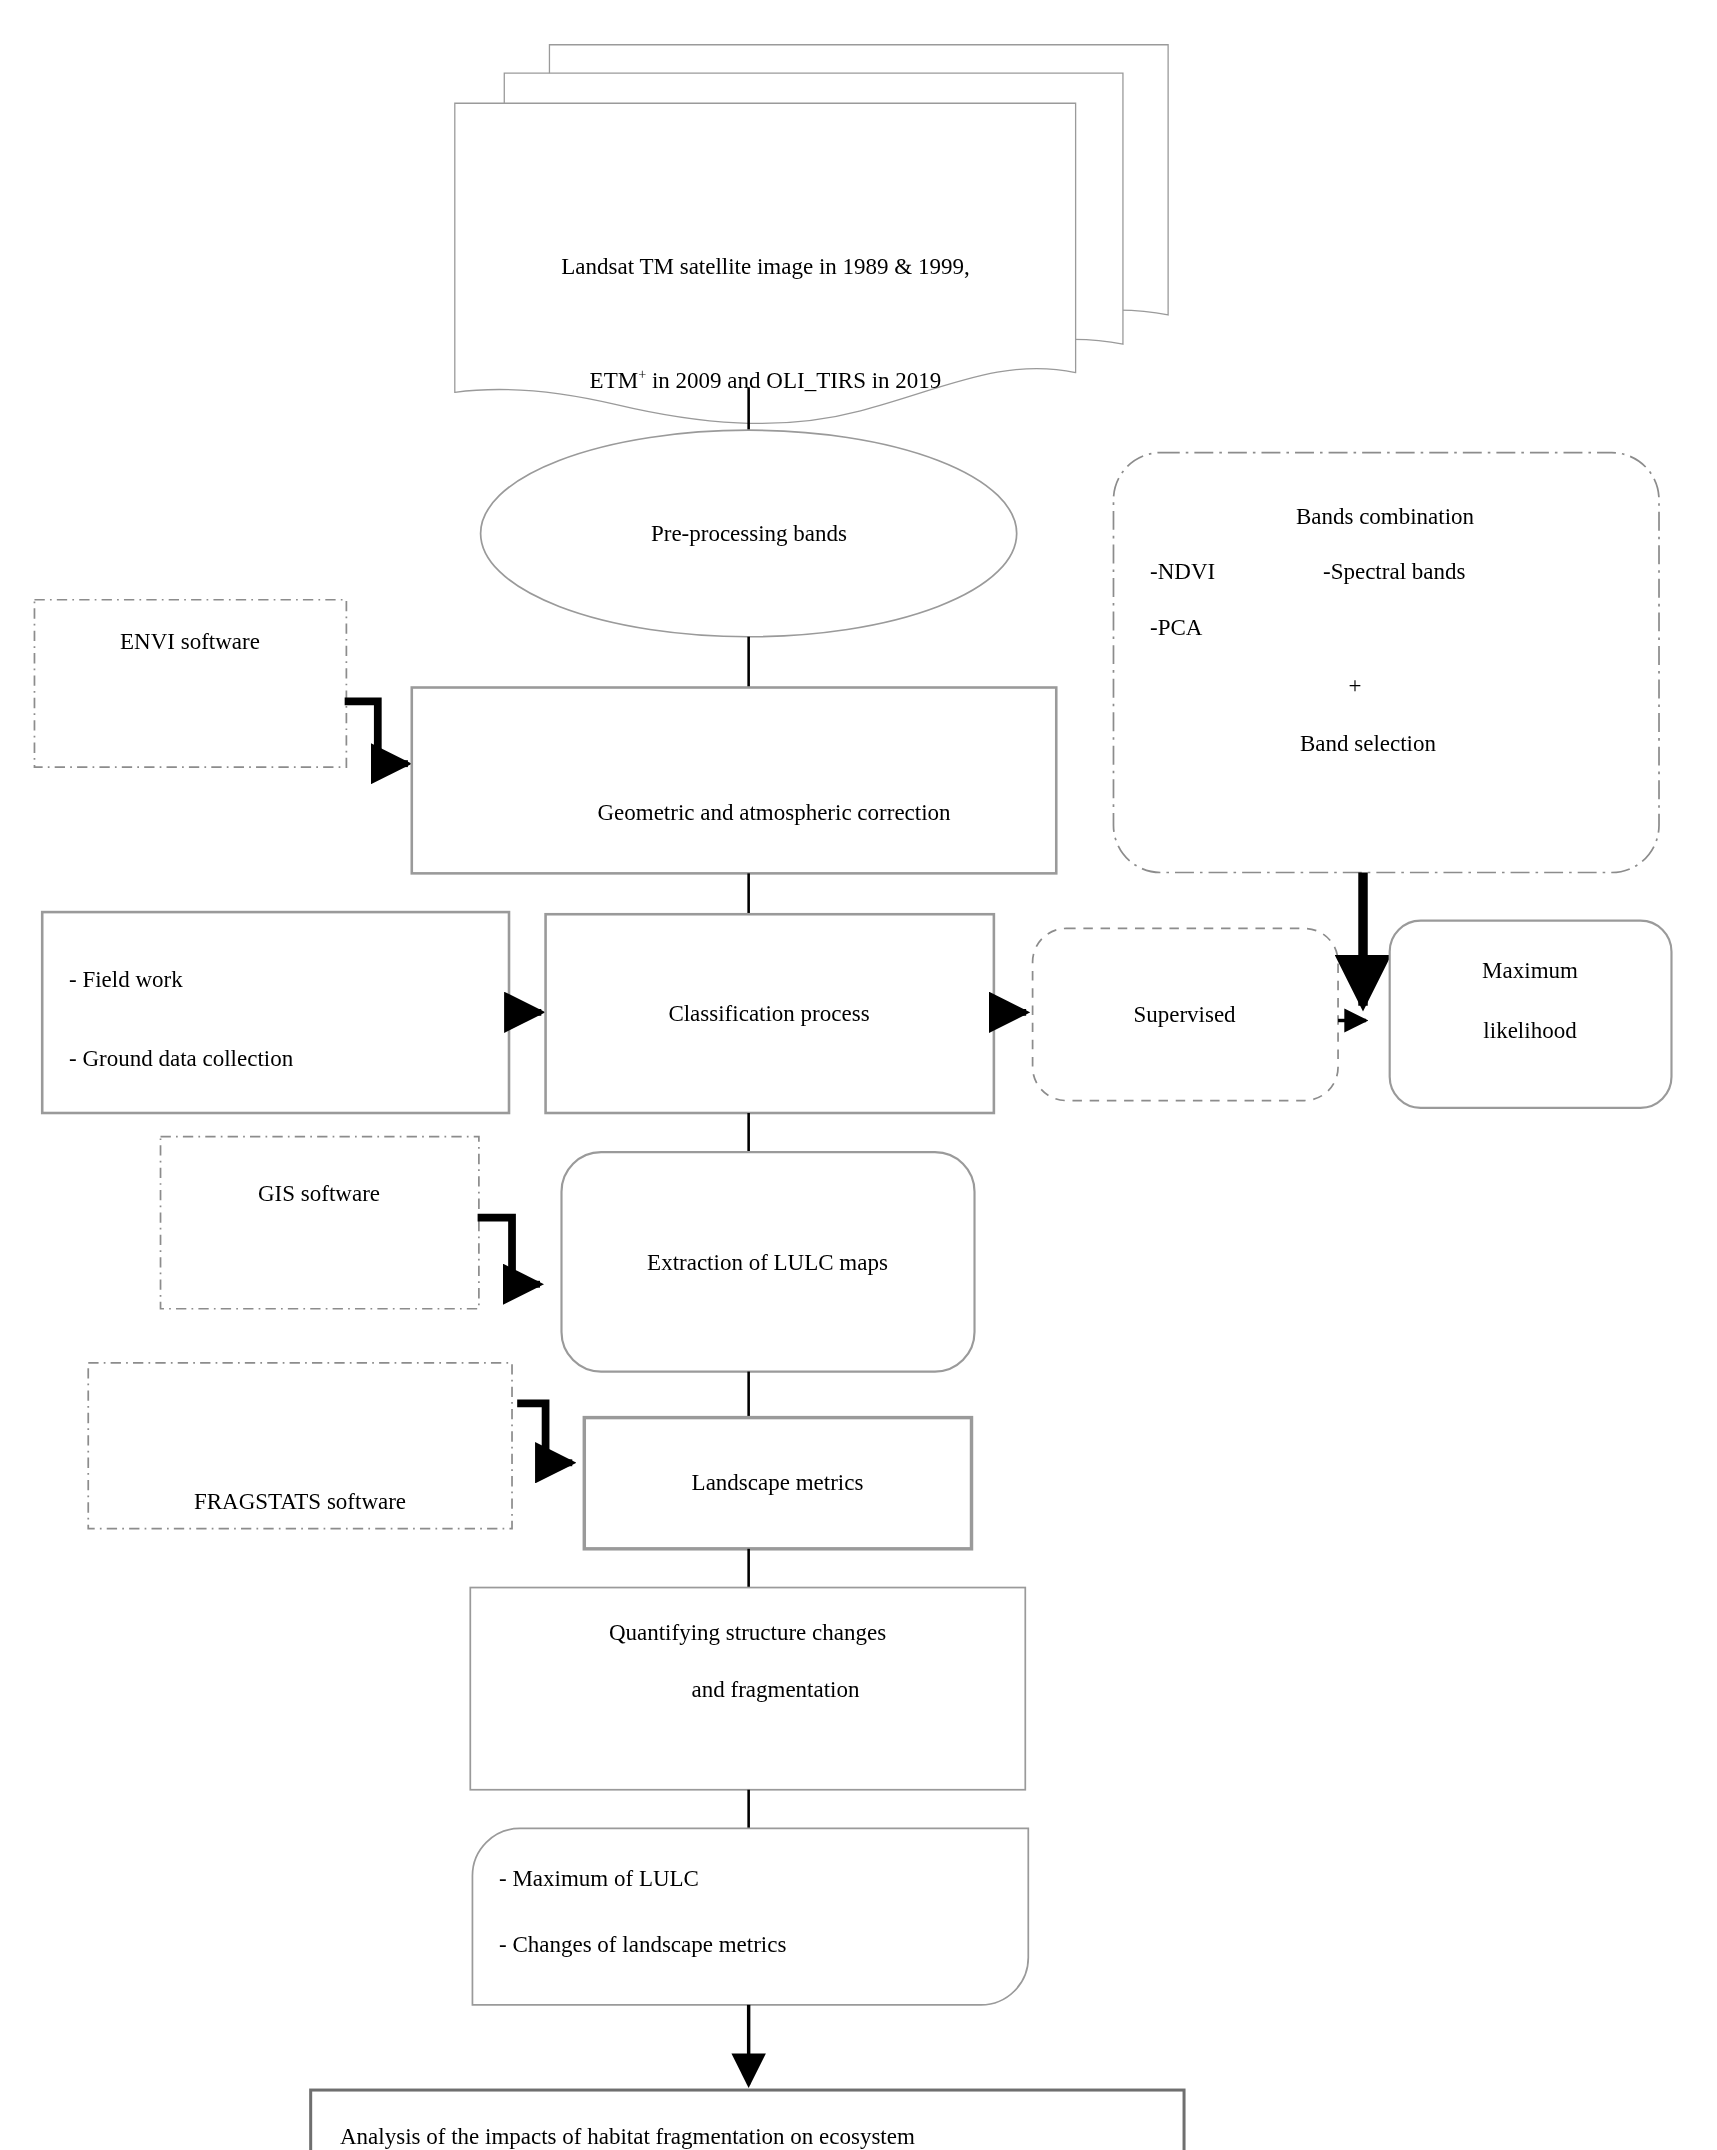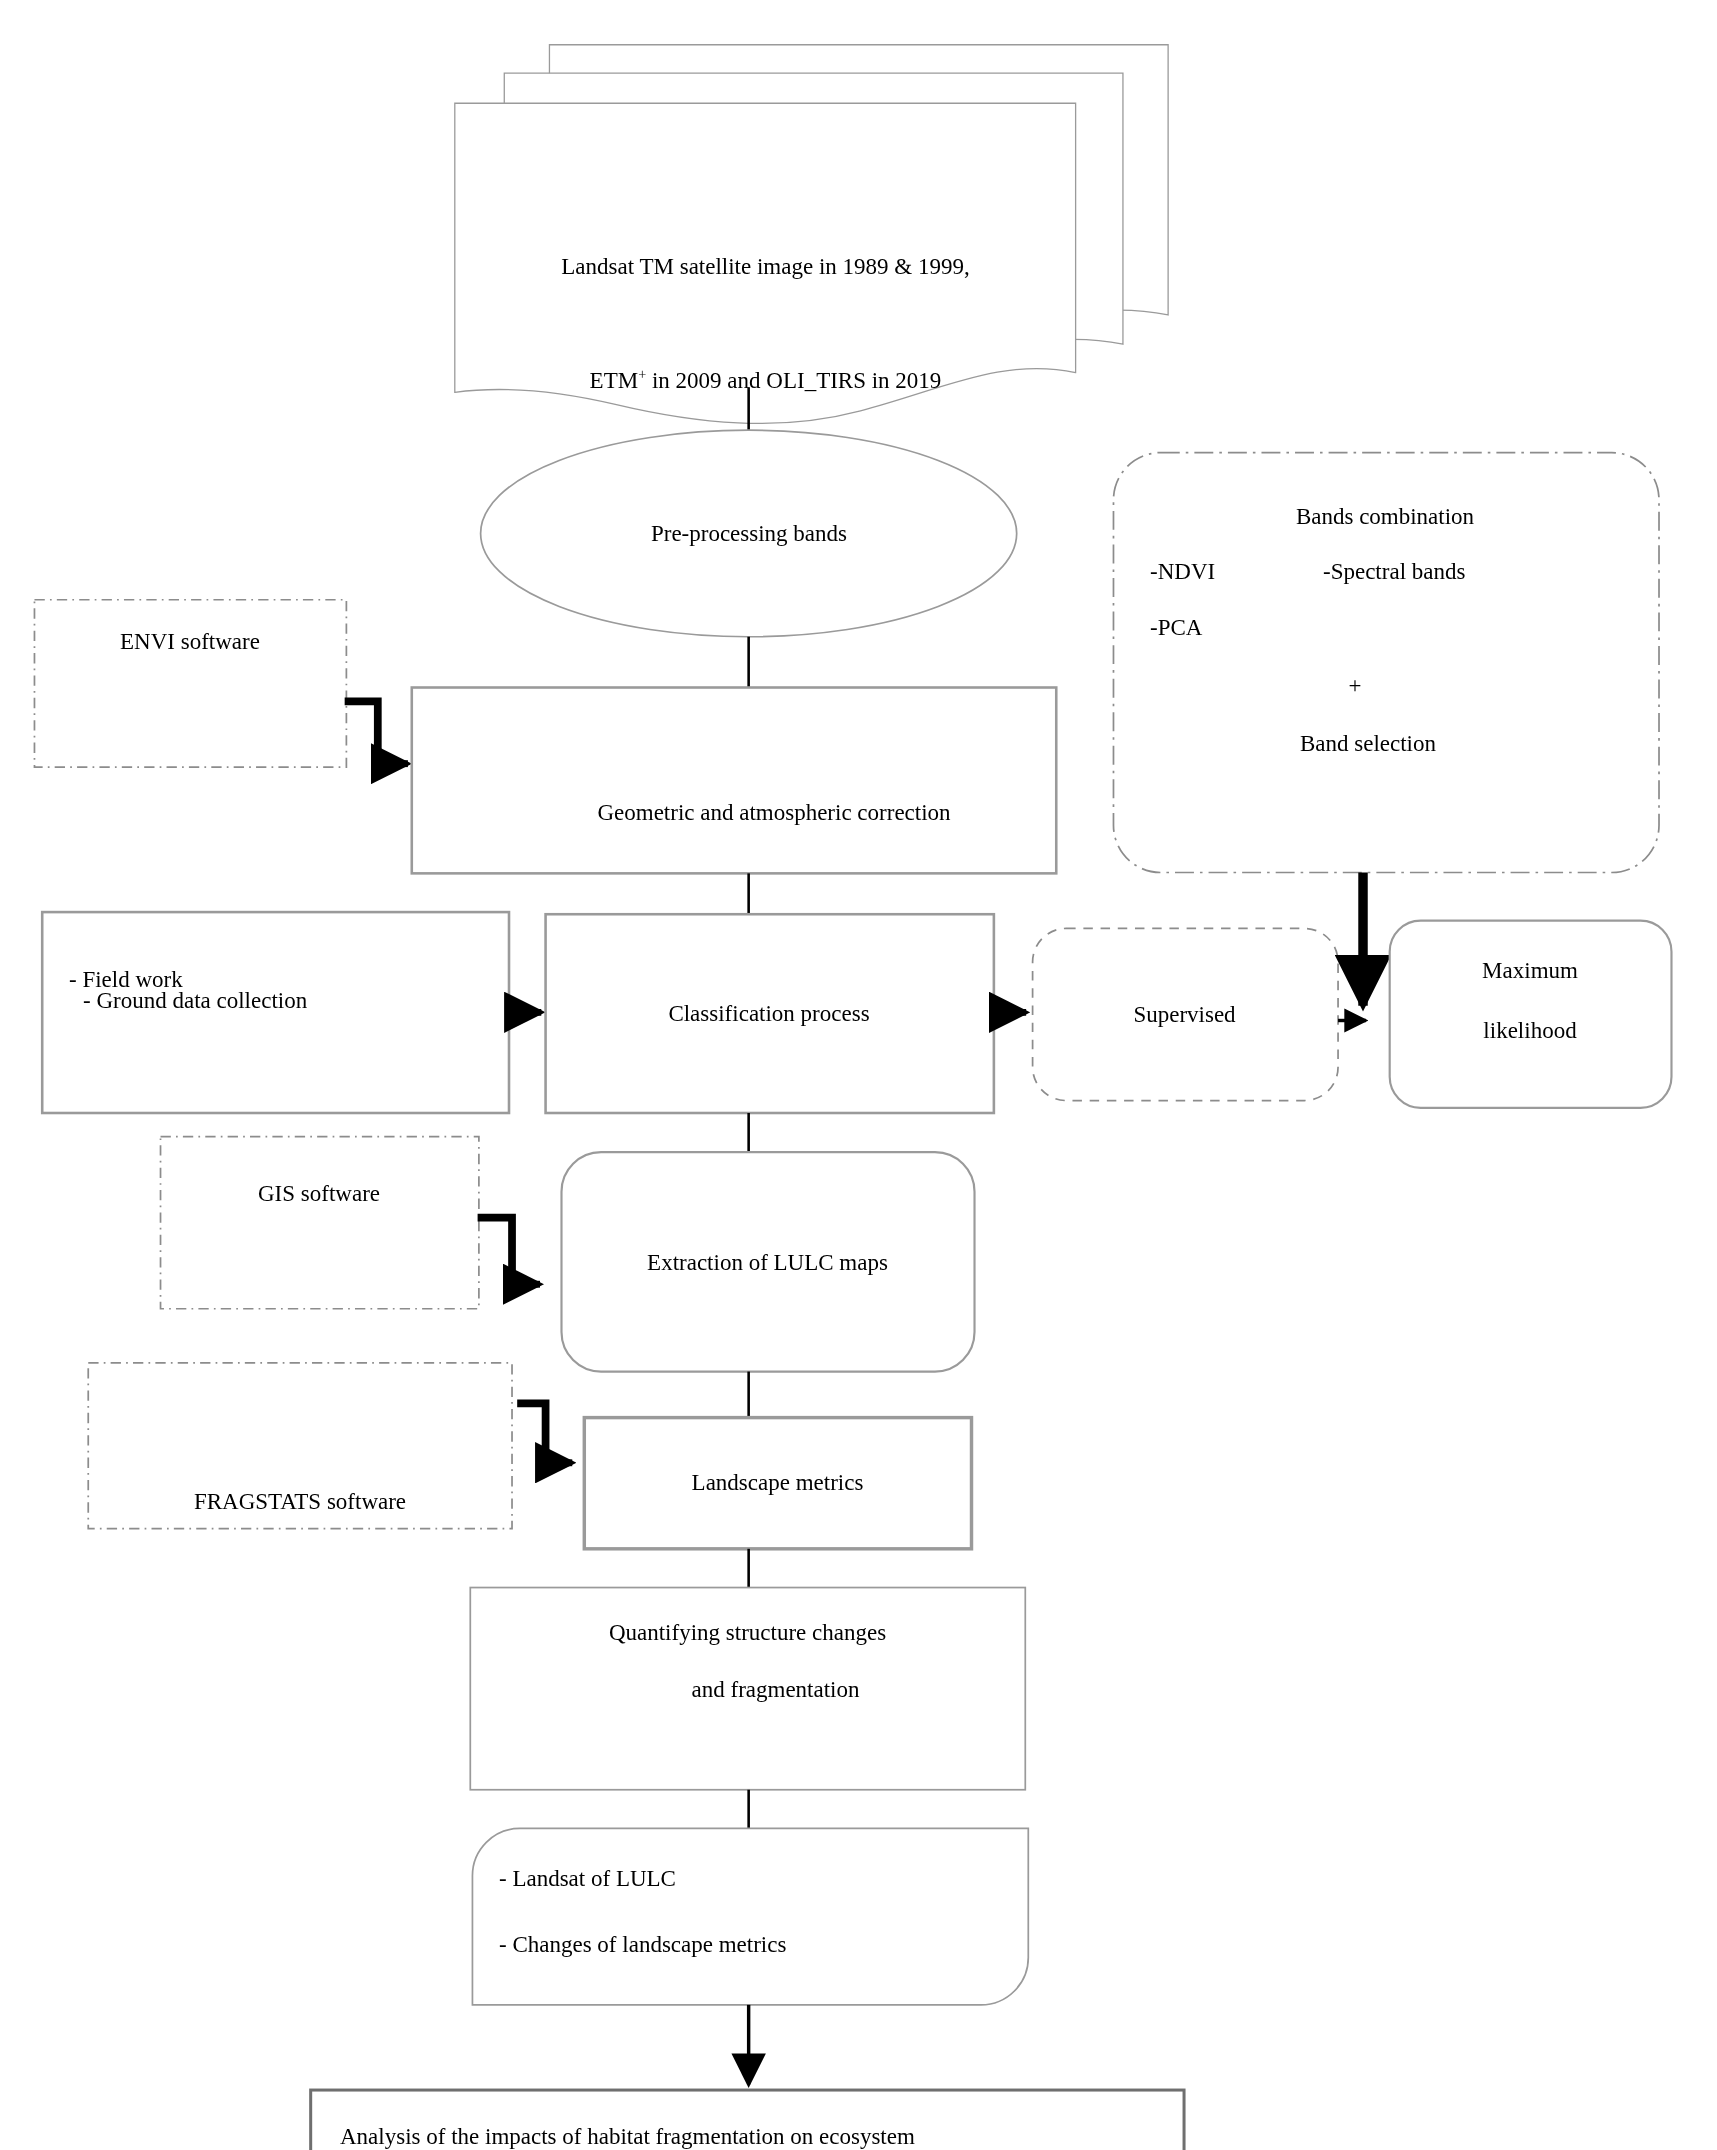--- a/index.html
+++ b/index.html
@@ -127,39 +127,39 @@
   <div class="node-label lft t-lg" style="left:1323px; top:543px; width:301px;">-Spectral bands</div>
   <div class="node-label lft t-lg" style="left:1150px; top:599px; width:185px;">-PCA</div>
   <div class="node-label ctr t-lg" style="left:1127px; top:657px; width:456px;">+</div>
   <div class="node-label ctr t-lg" style="left:1127px; top:715px; width:482px;">Band selection</div>
 
   <div class="node-label ctr t-lg" style="left:34px; top:613px; width:312px;">ENVI software</div>
 
   <div class="node-label ctr t-lg" style="left:412px; top:784px; width:724px;">Geometric and atmospheric correction</div>
 
   <div class="node-label lft t-lg" style="left:69px; top:951px; width:426px;">- Field work</div>
-  <div class="node-label lft t-lg" style="left:69px; top:972px; width:430px;margin-left:14px;">- Ground data collection</div>
+  <div class="node-label lft t-lg" style="left:69px; top:1030px; width:430px;">- Ground data collection</div>
 
   <div class="node-label ctr t-lg" style="left:545px; top:985px; width:448px;">Classification process</div>
 
   <div class="node-label ctr t-lg" style="left:1032px; top:986px; width:305px;">Supervised</div>
 
   <div class="node-label ctr t-lg" style="left:1389px; top:942px; width:282px;">Maximum</div>
   <div class="node-label ctr t-lg" style="left:1389px; top:1002px; width:282px;">likelihood</div>
 
   <div class="node-label ctr t-lg" style="left:160px; top:1165px; width:318px;">GIS software</div>
 
   <div class="node-label ctr t-lg" style="left:561px; top:1234px; width:413px;">Extraction of LULC maps</div>
 
   <div class="node-label ctr t-lg" style="left:88px; top:1473px; width:424px;">FRAGSTATS software</div>
 
   <div class="node-label ctr t-lg" style="left:470px; top:1604px; width:555px;">Quantifying structure changes</div>
 
   <div class="node-label ctr t-lg" style="left:584px; top:1454px; width:387px;">Landscape metrics</div>
   <div class="node-label ctr t-lg" style="left:470px; top:1661px; width:555px;padding-left:28px;">and fragmentation</div>
 
-  <div class="node-label lft t-lg" style="left:499px; top:1850px; width:516px;">- Landsat of LULC</div>
+  <div class="node-label lft t-lg" style="left:499px; top:1850px; width:516px;">- Maximum of LULC</div>
   <div class="node-label lft t-lg" style="left:499px; top:1916px; width:538px;">- Changes of landscape metrics</div>
 
   <div class="node-label lft t-lg" style="left:340px; top:2108px; width:834px;">Analysis of the impacts of habitat fragmentation on ecosystem</div>
 
 </div>
 
 
 </body></html>

